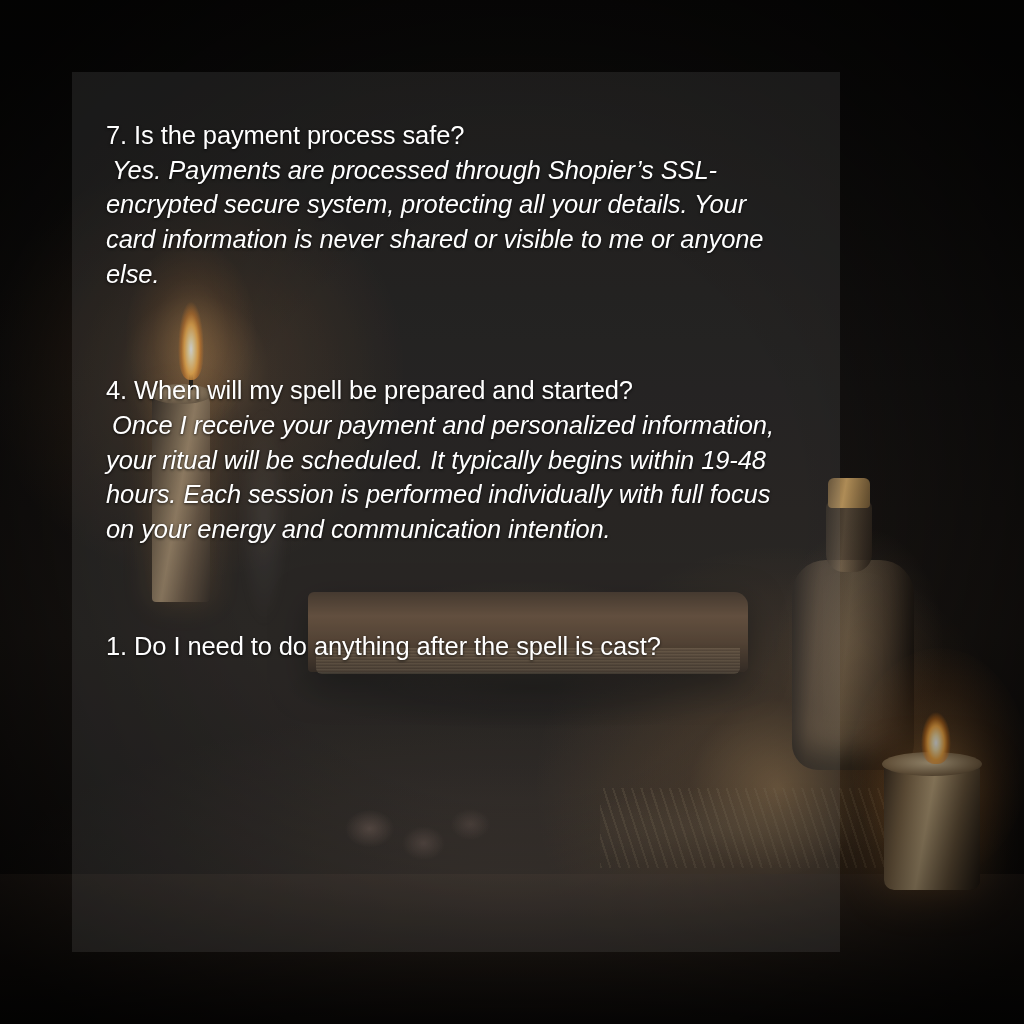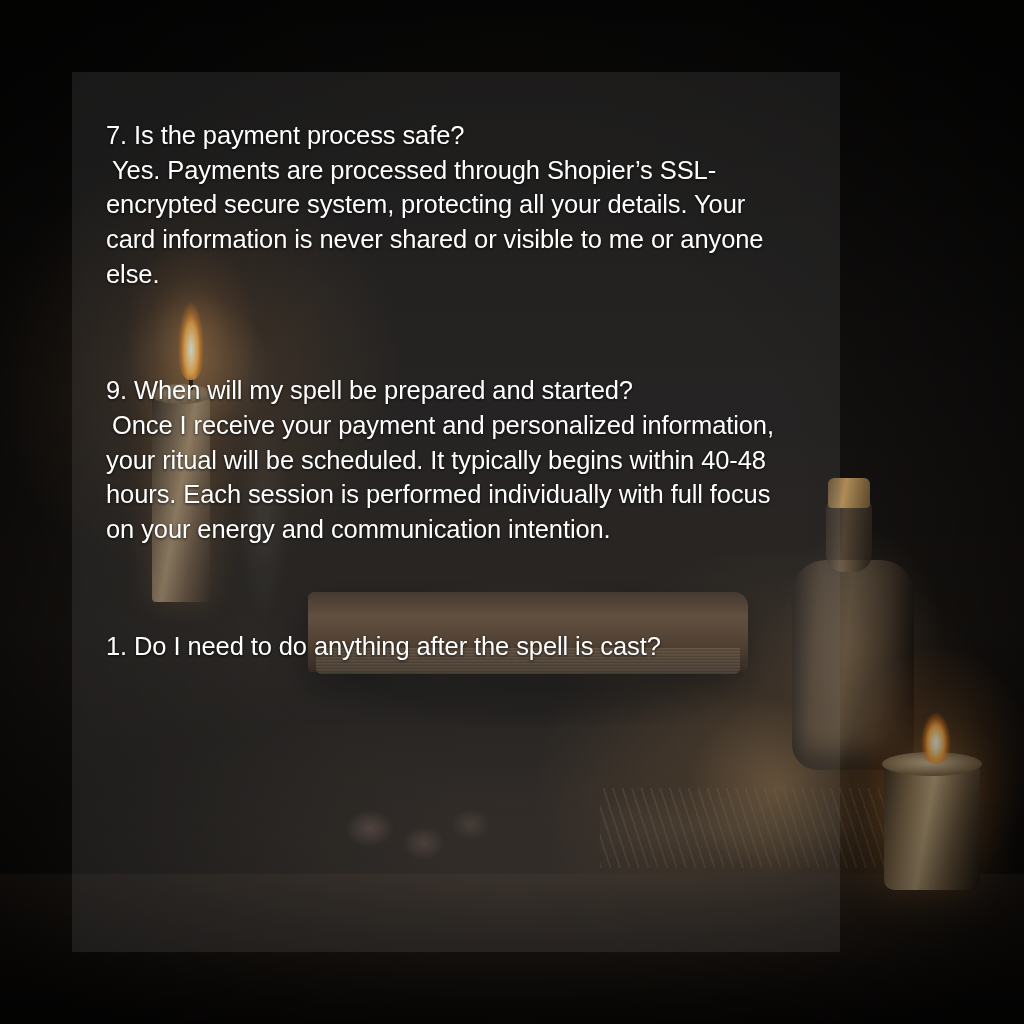--- a/index.html
+++ b/index.html
@@ -228,21 +228,21 @@
     color: #ffffff;
     font-family: "Liberation Sans", sans-serif;
     font-size: 25.5px;
     line-height: 1.36;
     letter-spacing: -0.1px;
     margin: 0;
     text-shadow: 0 1px 3px rgba(0,0,0,0.75);
     font-stretch: condensed;
     transform-origin: left top;
   }
-  .faq-a { text-indent: 6px; }
+  .faq-a { text-indent: 6px; font-style: italic; }
 
   .gap-1 { height: 82px; }
   .gap-2 { height: 82px; }
 </style>
 </head>
 <body>
 
 <div id="canvas">
 
   <div class="photo"></div>
@@ -278,22 +278,22 @@
   <div class="panel">
 
     <div class="faq-block">
       <p class="faq-q">7. Is the payment process safe?</p>
       <p class="faq-a">Yes. Payments are processed through Shopier’s SSL-encrypted secure system, protecting all your details. Your card information is never shared or visible to me or anyone else.</p>
     </div>
 
     <div class="gap-1"></div>
 
     <div class="faq-block">
-      <p class="faq-q">9. When will my spell be prepared and started?</p>
-      <p class="faq-a">Once I receive your payment and personalized information, your ritual will be scheduled. It typically begins within 40-48 hours. Each session is performed individually with full focus on your energy and communication intention.</p>
+      <p class="faq-q">4. When will my spell be prepared and started?</p>
+      <p class="faq-a">Once I receive your payment and personalized information, your ritual will be scheduled. It typically begins within 19-48 hours. Each session is performed individually with full focus on your energy and communication intention.</p>
     </div>
 
     <div class="gap-2"></div>
 
     <div class="faq-block">
       <p class="faq-q">1. Do I need to do anything after the spell is cast?</p>
     </div>
 
   </div>
 </div>

